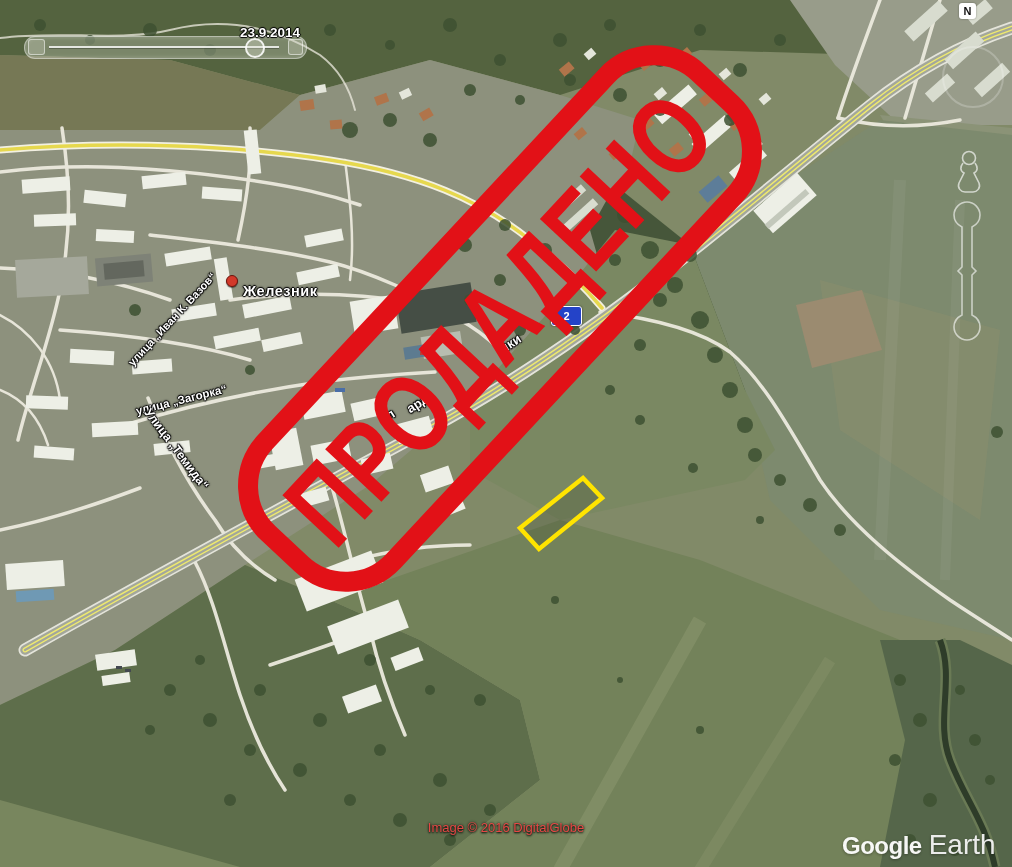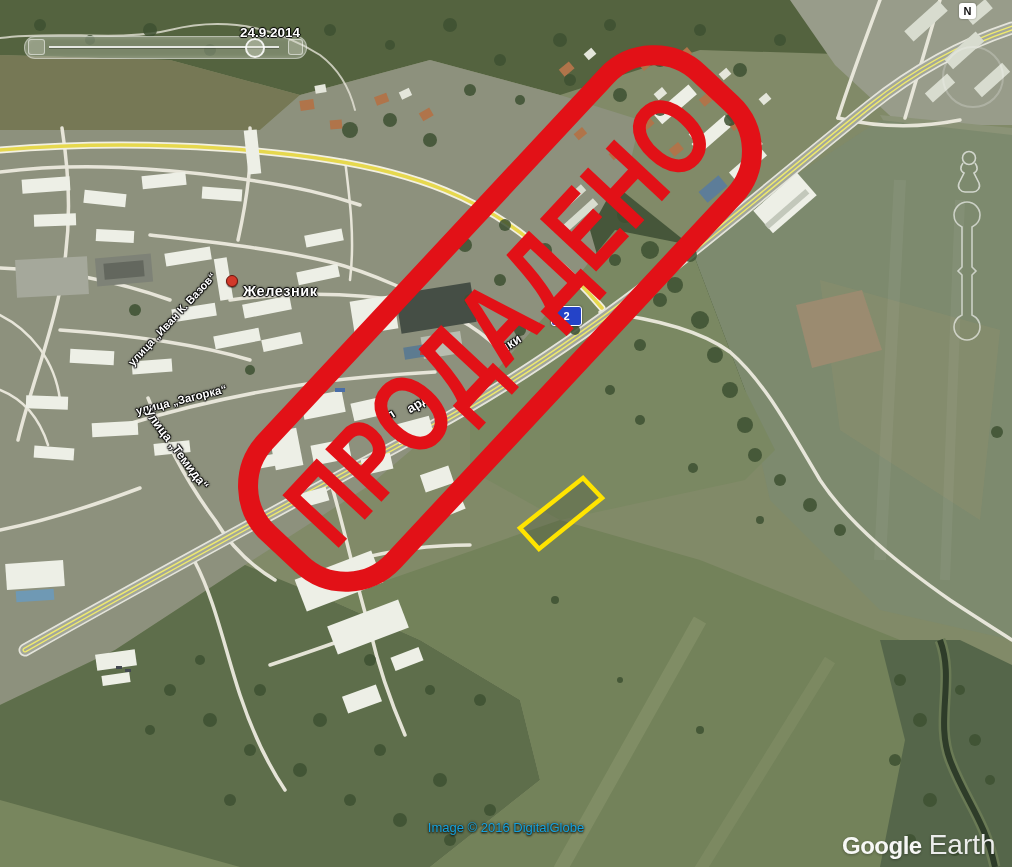--- a/index.html
+++ b/index.html
@@ -43,21 +43,21 @@
   .tdate{position:absolute;left:240px;top:25px;font-size:13.5px;font-weight:bold;color:#fff;
     text-shadow:-1px 0 1px #000,1px 0 1px #000,0 -1px 1px #000,0 1px 1px #000;z-index:4;}
   
   .nbtn{position:absolute;left:959px;top:3px;width:17px;height:16px;background:#fff;border-radius:3px;
     color:#111;font-size:11px;font-weight:bold;display:flex;align-items:center;justify-content:center;
     z-index:4;box-shadow:0 0 2px rgba(0,0,0,.4);}
   .nring{position:absolute;left:942px;top:46px;width:58px;height:58px;border-radius:50%;
     border:2px solid rgba(255,255,255,.22);z-index:4;}
   .ctrl-svg{position:absolute;z-index:4;}
   
-  .credit{position:absolute;left:0;top:820px;width:100%;text-align:center;color:#0ea5e9;font-size:13px;
+  .credit{position:absolute;left:0;top:820px;width:100%;text-align:center;color:#ef4444;font-size:13px;
     opacity:.92;text-shadow:0 0 3px #000,0 1px 2px #000;z-index:4;}
   .gelogo{position:absolute;left:842px;top:829px;z-index:4;color:#fff;opacity:.95;
     text-shadow:0 1px 3px rgba(0,0,0,.35);white-space:nowrap;}
   .gelogo .g1{font-size:24px;font-weight:600;letter-spacing:-.5px;}
   .gelogo .g2{font-size:28px;font-weight:400;margin-left:7px;color:#f4f4f4;}
 </style>
 </head>
 <body>
 
 <div class="viewport">
@@ -327,21 +327,21 @@
   <div class="stamp">
     <span>ПРОДАДЕНО</span>
   </div>
 
   <div class="tslider">
     <div class="tcap left"></div>
     <div class="ttrack"></div>
     <div class="thandle"></div>
     <div class="tcap right"></div>
   </div>
-  <div class="tdate">24.9.2014</div>
+  <div class="tdate">23.9.2014</div>
 
   <div class="nbtn">
     <span>N</span>
   </div>
   <div class="nring"></div>
 
   <svg class="ctrl-svg" style="left:950px;top:146px;" width="38" height="56" viewBox="0 0 38 56">
     <g stroke="rgba(255,255,255,0.65)" stroke-width="1.6" fill="none">
       <circle cx="19" cy="12" r="6.5"></circle>
       <path d="M13,17 c-3,4 -3,8 1,10 l-5,10 c-2,5 2,9 6,9 h8 c4,0 8,-4 6,-9 l-5,-10 c4,-2 4,-6 1,-10"></path>

